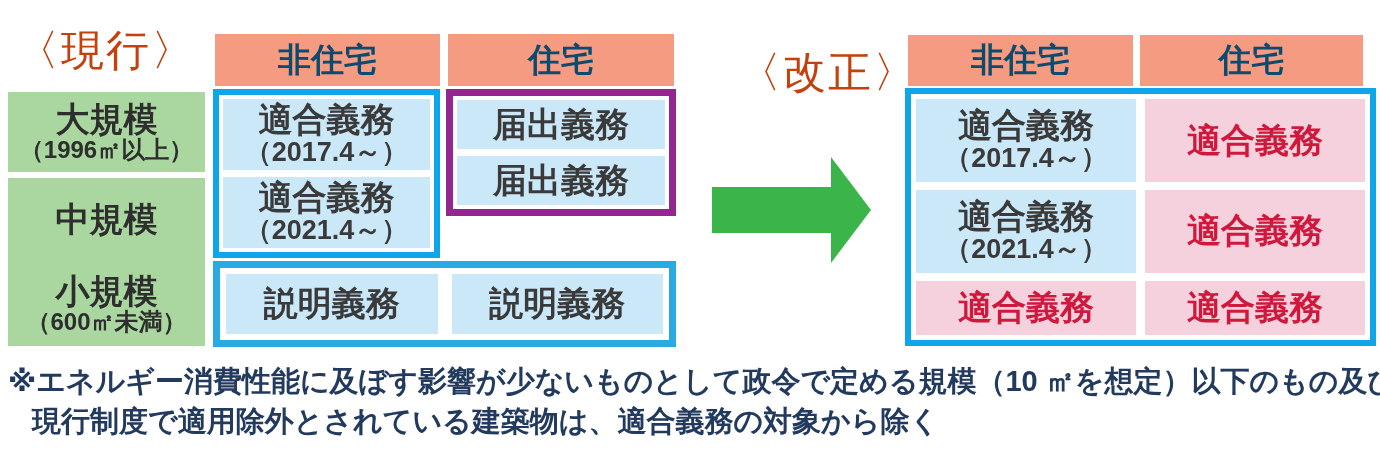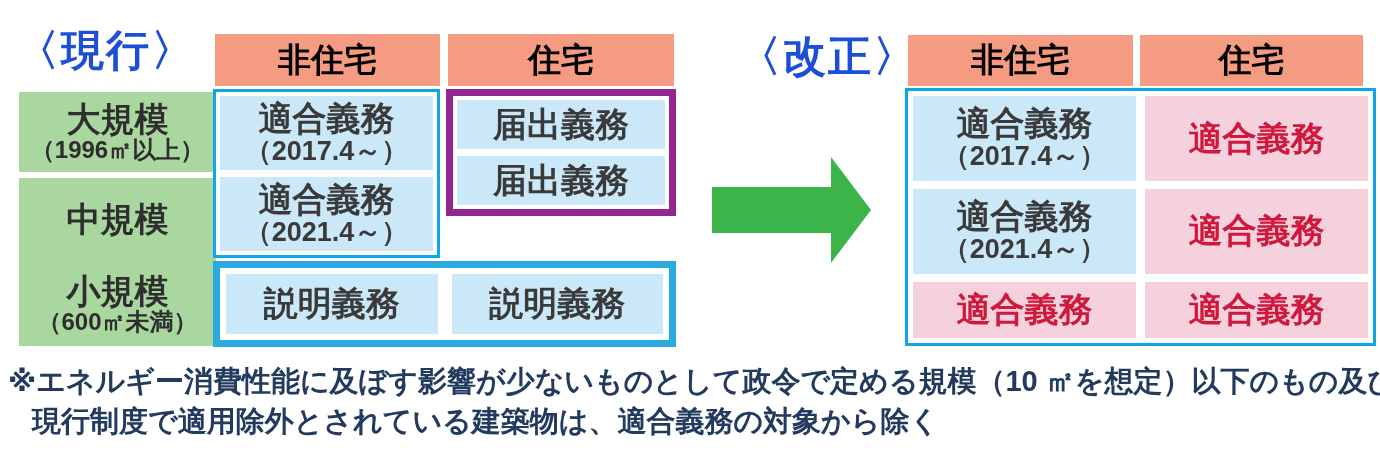--- a/index.html
+++ b/index.html
@@ -3,36 +3,36 @@
 <meta charset="utf-8">
 <style>
   * { margin:0; padding:0; box-sizing:border-box; }
   body { background:#ffffff; font-family:"Liberation Sans","DejaVu Sans",sans-serif; }
   .canvas {
     position:relative; width:1380px; height:450px; background:#ffffff;
     overflow:hidden; font-weight:bold; color:#333333;
   }
   .abs { position:absolute; }
   .title {
-    font-size:43px; font-weight:bold; color:#1d4ed8; letter-spacing:2px;
+    font-size:43px; font-weight:normal; color:#c2410c; letter-spacing:2px;
     white-space:nowrap;
   }
   .hdr {
     position:absolute; background:#F59B82; display:flex; align-items:center;
-    justify-content:center; font-size:33px; color:#000000;
+    justify-content:center; font-size:33px; color:#0c4a6e;
   }
   .rowhdr {
-    position:absolute; left:19px; width:197px; background:#A9D79F;
+    position:absolute; left:8px; width:197px; background:#A9D79F;
     display:flex; flex-direction:column; align-items:center; justify-content:center;
     color:#2e2e2e; line-height:1.05;
   }
   .rowhdr .main { font-size:34px; }
   .rowhdr .sub  { font-size:24px; }
   .group { position:absolute; background:#ffffff; display:flex; }
-  .g-orange { border:3px solid #0ea5e9; }
+  .g-orange { border:6px solid #0ea5e9; }
   .g-purple { border:7px solid #93278F; }
   .g-cyan   { border:7px solid #29ABE2; }
   .col { flex-direction:column; padding:4px; gap:7px; }
   .row { flex-direction:row; padding:6px; gap:14px; }
   .grid2 {
     display:grid; grid-template-columns:1fr 1fr; gap:8px 9px; padding:5px;
   }
   .cell {
     flex:1; display:flex; flex-direction:column; align-items:center;
     justify-content:center; background:#CBE8F8; line-height:1.05;
@@ -102,21 +102,21 @@
     <div class="cell">
       <div class="main">説明義務</div>
       <div class="sub"></div>
     </div>
   </div>
 
   <svg class="arrow-svg" width="162" height="108" viewBox="0 0 162 108" aria-hidden="true">
     <polygon points="0,31 119,31 119,1 159,54 119,107 119,77 0,77" fill="#3BB54A"></polygon>
   </svg>
 
-  <div class="abs title" style="left:738px; top:28px;">〈改正〉</div>
+  <div class="abs title" style="left:738px; top:44px;">〈改正〉</div>
 
   <div class="hdr" style="left:908px; top:35px; width:225px; height:51px;">非住宅</div>
   <div class="hdr" style="left:1140px; top:35px; width:223px; height:51px;">住宅</div>
 
   <div class="group grid2 g-orange" style="left:905px; top:88px; width:471px; height:258px;">
     <div class="cell">
       <div class="main">適合義務</div>
       <div class="sub">（2017.4～）</div>
     </div>
     <div class="cell pink">

